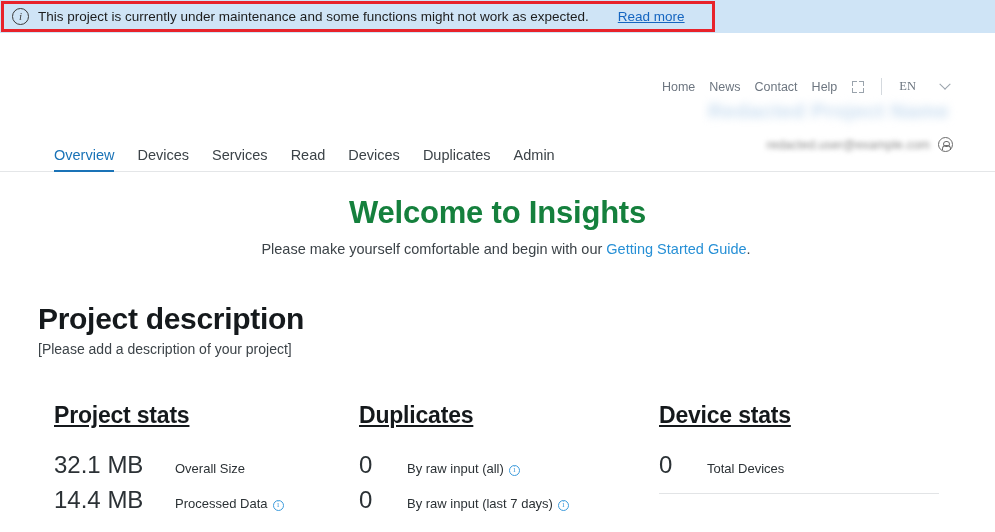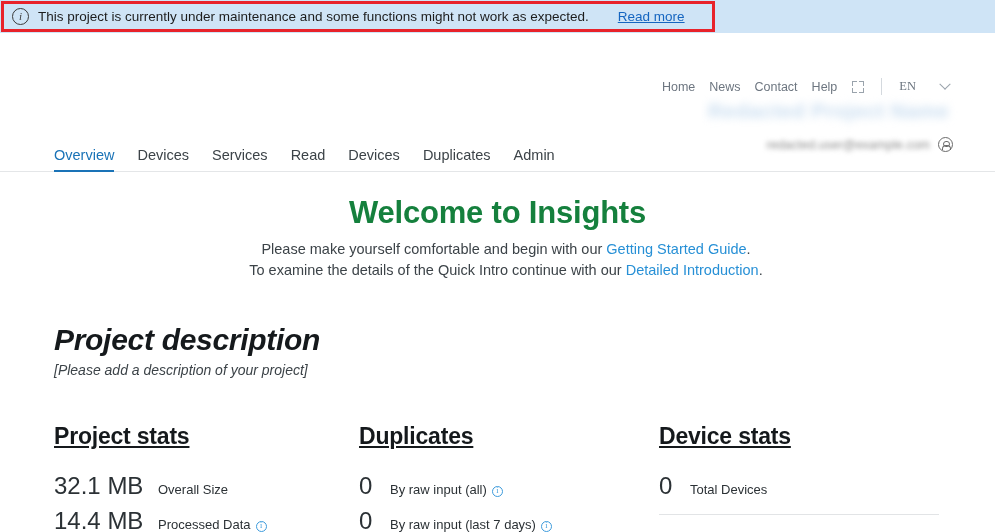--- a/index.html
+++ b/index.html
@@ -209,22 +209,21 @@
     margin: 8px 0 0 17px;
     font-size: 14.5px;
     color: #3c4348;
     line-height: 20px;
   }
   .welcome p.second { margin-top: 1px; }
   .wlink { color: #2790d6; text-decoration: none; cursor: pointer; }
 
   
   .section {
-    padding-left: 54px;
-    font-style: italic;
+    padding-left: 38px;
   }
   .pd-title {
     margin: 43px 0 0 0;
     font-size: 30px;
     font-weight: bold;
     color: #15191c;
     letter-spacing: -.3px;
   }
   .pd-sub {
     margin: 5px 0 15px 0;
@@ -257,21 +256,21 @@
   }
   .stat-val {
     font-size: 24px;
     color: #2b3135;
     font-weight: 400;
     white-space: nowrap;
   }
   .stat-label {
     font-size: 13px;
     color: #2b3135;
-    margin-left: 9px;
+    margin-left: 26px;
     white-space: nowrap;
   }
   .col-project .stat-val { width: 95px; }
   .col-dupes   .stat-val { width: 22px; }
   .col-devices .stat-val { width: 22px; }
 
   .info-i {
     display: inline-flex;
     align-items: center;
     justify-content: center;
@@ -339,21 +338,20 @@
   <div class="nav-tab">Services</div>
   <div class="nav-tab">Read</div>
   <div class="nav-tab">Devices</div>
   <div class="nav-tab">Duplicates</div>
   <div class="nav-tab">Admin</div>
 </div>
 
 <div class="welcome">
   <h1>Welcome to Insights</h1>
   <p><span>Please make yourself comfortable and begin with our </span><a class="wlink">Getting Started Guide</a><span>.</span></p>
-  <p class="second"><span>To examine the details of the Quick Intro continue with our </span><a class="wlink">Detailed Introduction</a><span>.</span></p>
 </div>
 
 <div class="section">
   <h2 class="pd-title">Project description</h2>
   <p class="pd-sub">[Please add a description of your project]</p>
 </div>
 
 <div class="stats">
 
   <div class="col col-project">

